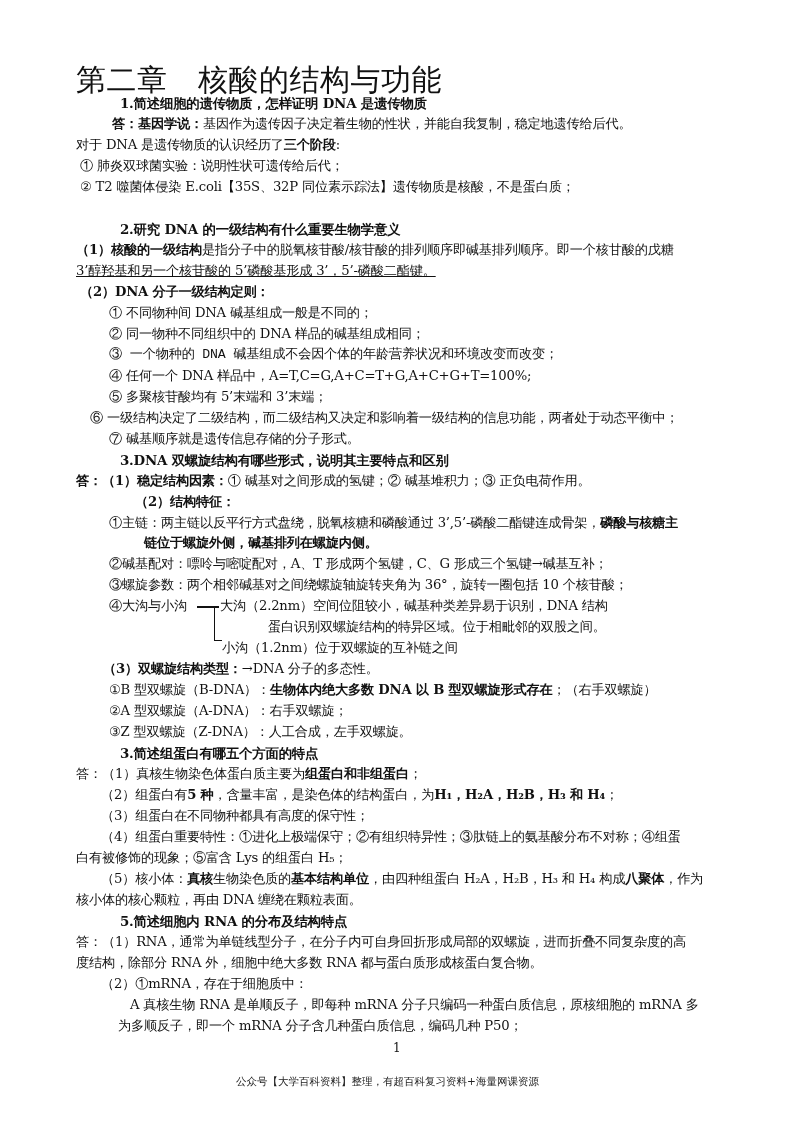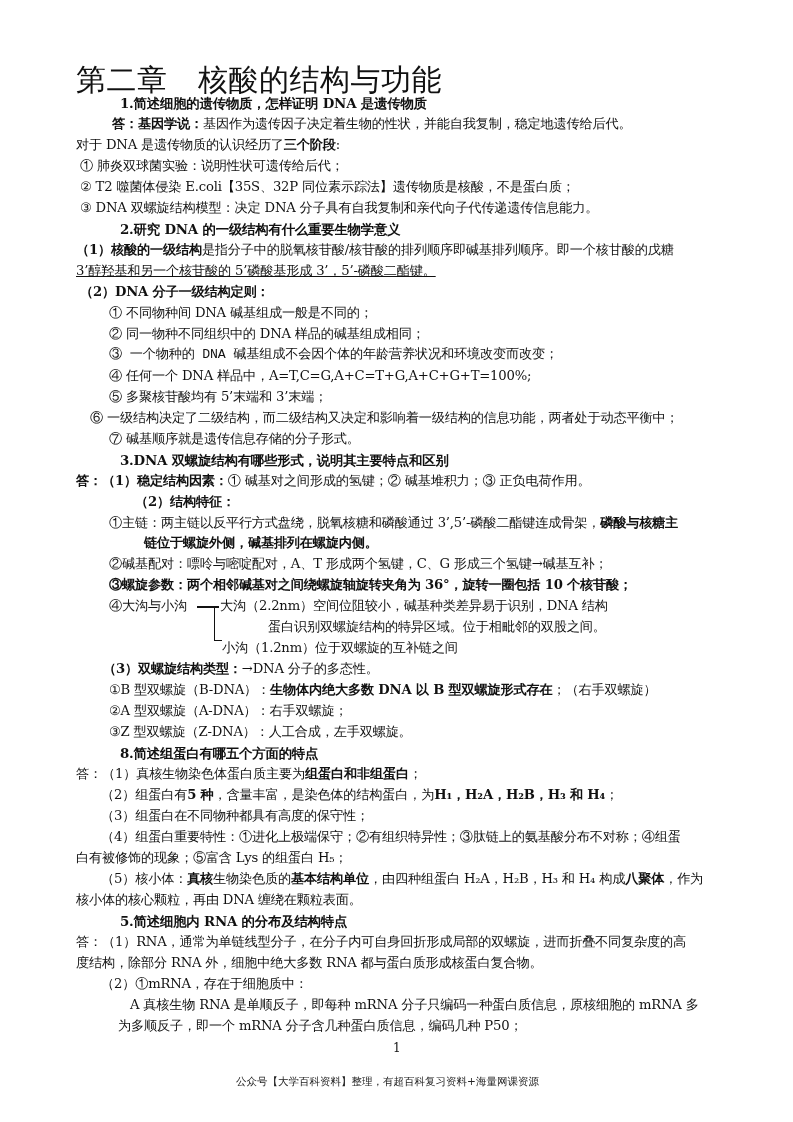--- a/index.html
+++ b/index.html
@@ -25,21 +25,20 @@
 
   <div class="ln h" style="left:76px; top:93px;">1.简述细胞的遗传物质，怎样证明 DNA 是遗传物质</div>
   <div class="ln" style="left:68px; top:114px;margin-left:44px;">
     <span class="b">答：基因学说：</span><span>基因作为遗传因子决定着生物的性状，并能自我复制，稳定地遗传给后代。</span>
   </div>
   <div class="ln" style="left:76px; top:135px;">
     <span>对于 DNA 是遗传物质的认识经历了</span><span class="b">三个阶段</span><span>:</span>
   </div>
   <div class="ln" style="left:80px; top:156px;">① 肺炎双球菌实验：说明性状可遗传给后代；</div>
   <div class="ln" style="left:80px; top:177px;">② T2 噬菌体侵染 E.coli【35S、32P 同位素示踪法】遗传物质是核酸，不是蛋白质；</div>
-  <div class="ln" style="left:80px; top:198px;">③ DNA 双螺旋结构模型：决定 DNA 分子具有自我复制和亲代向子代传递遗传信息能力。</div>
 
   <div class="ln h" style="left:76px; top:219px;">2.研究 DNA 的一级结构有什么重要生物学意义</div>
   <div class="ln" style="left:76px; top:240px;">
     <span class="b">（1）核酸的一级结构</span><span>是指分子中的脱氧核苷酸/核苷酸的排列顺序即碱基排列顺序。即一个核甘酸的戊糖</span>
   </div>
   <div class="ln" style="left:76px; top:261px;text-decoration:underline;">3’醇羟基和另一个核苷酸的 5’磷酸基形成 3’，5’-磷酸二酯键。</div>
   <div class="ln b" style="left:80px; top:282px;">（2）DNA 分子一级结构定则：</div>
   <div class="ln" style="left:109px; top:303px;">① 不同物种间 DNA 碱基组成一般是不同的；</div>
   <div class="ln" style="left:109px; top:324px;">② 同一物种不同组织中的 DNA 样品的碱基组成相同；</div>
   <div class="ln" style="left:109px; top:345px;font-family:Liberation Mono, monospace;">③ 一个物种的 DNA 碱基组成不会因个体的年龄营养状况和环境改变而改变；</div>
@@ -51,38 +50,38 @@
   <div class="ln h" style="left:76px; top:450px;">3.DNA 双螺旋结构有哪些形式，说明其主要特点和区别</div>
   <div class="ln" style="left:76px; top:471px;">
     <span class="b">答：（1）稳定结构因素：</span><span>① 碱基对之间形成的氢键；② 碱基堆积力；③ 正负电荷作用。</span>
   </div>
   <div class="ln b" style="left:103px; top:492px;margin-left:32px;">（2）结构特征：</div>
   <div class="ln" style="left:109px; top:513px;">
     <span>①主链：两主链以反平行方式盘绕，脱氧核糖和磷酸通过 3’,5’-磷酸二酯键连成骨架，</span><span class="b">磷酸与核糖主</span>
   </div>
   <div class="ln b" style="left:144px; top:533px;">链位于螺旋外侧，碱基排列在螺旋内侧。</div>
   <div class="ln" style="left:109px; top:554px;">②碱基配对：嘌呤与嘧啶配对，A、T 形成两个氢键，C、G 形成三个氢键→碱基互补；</div>
-  <div class="ln" style="left:109px; top:575px;font-weight:bold;">③螺旋参数：两个相邻碱基对之间绕螺旋轴旋转夹角为 36°，旋转一圈包括 10 个核苷酸；</div>
+  <div class="ln" style="left:109px; top:575px;">③螺旋参数：两个相邻碱基对之间绕螺旋轴旋转夹角为 36°，旋转一圈包括 10 个核苷酸；</div>
   <div class="ln" style="left:109px; top:596px;">④大沟与小沟</div>
   <div class="tree-h" style="left:197px; top:606px; width:22px;"></div>
   <div class="tree-v" style="left:214px; top:606px; height:34px;"></div>
   <div class="tree-h" style="left:214px; top:640px; width:8px; height:1.2px;"></div>
   <div class="ln" style="left:220px; top:596px;">大沟（2.2nm）空间位阻较小，碱基种类差异易于识别，DNA 结构</div>
   <div class="ln" style="left:268px; top:617px;">蛋白识别双螺旋结构的特异区域。位于相毗邻的双股之间。</div>
   <div class="ln" style="left:222px; top:638px;">小沟（1.2nm）位于双螺旋的互补链之间</div>
   <div class="ln" style="left:103px; top:659px;">
     <span class="b">（3）双螺旋结构类型：</span><span>→DNA 分子的多态性。</span>
   </div>
   <div class="ln" style="left:109px; top:680px;">
     <span>①B 型双螺旋（B-DNA）：</span><span class="b">生物体内绝大多数 DNA 以 B 型双螺旋形式存在</span><span>；（右手双螺旋）</span>
   </div>
   <div class="ln" style="left:109px; top:701px;">②A 型双螺旋（A-DNA）：右手双螺旋；</div>
   <div class="ln" style="left:109px; top:722px;">③Z 型双螺旋（Z-DNA）：人工合成，左手双螺旋。</div>
 
-  <div class="ln h" style="left:76px; top:743px;">8.简述组蛋白有哪五个方面的特点</div>
+  <div class="ln h" style="left:76px; top:743px;">3.简述组蛋白有哪五个方面的特点</div>
   <div class="ln" style="left:76px; top:764px;">
     <span>答：（1）真核生物染色体蛋白质主要为</span><span class="b">组蛋白和非组蛋白</span><span>；</span>
   </div>
   <div class="ln" style="left:101px; top:785px;">
     <span>（2）组蛋白有</span><span class="b">5 种</span><span>，含量丰富，是染色体的结构蛋白，为</span><span class="b">H₁，H₂A，H₂B，H₃ 和 H₄</span><span>；</span>
   </div>
   <div class="ln" style="left:101px; top:806px;text-align:right;">（3）组蛋白在不同物种都具有高度的保守性；</div>
   <div class="ln" style="left:101px; top:827px;">（4）组蛋白重要特性：①进化上极端保守；②有组织特异性；③肽链上的氨基酸分布不对称；④组蛋</div>
   <div class="ln" style="left:76px; top:848px;">白有被修饰的现象；⑤富含 Lys 的组蛋白 H₅；</div>
   <div class="ln" style="left:101px; top:869px;">

